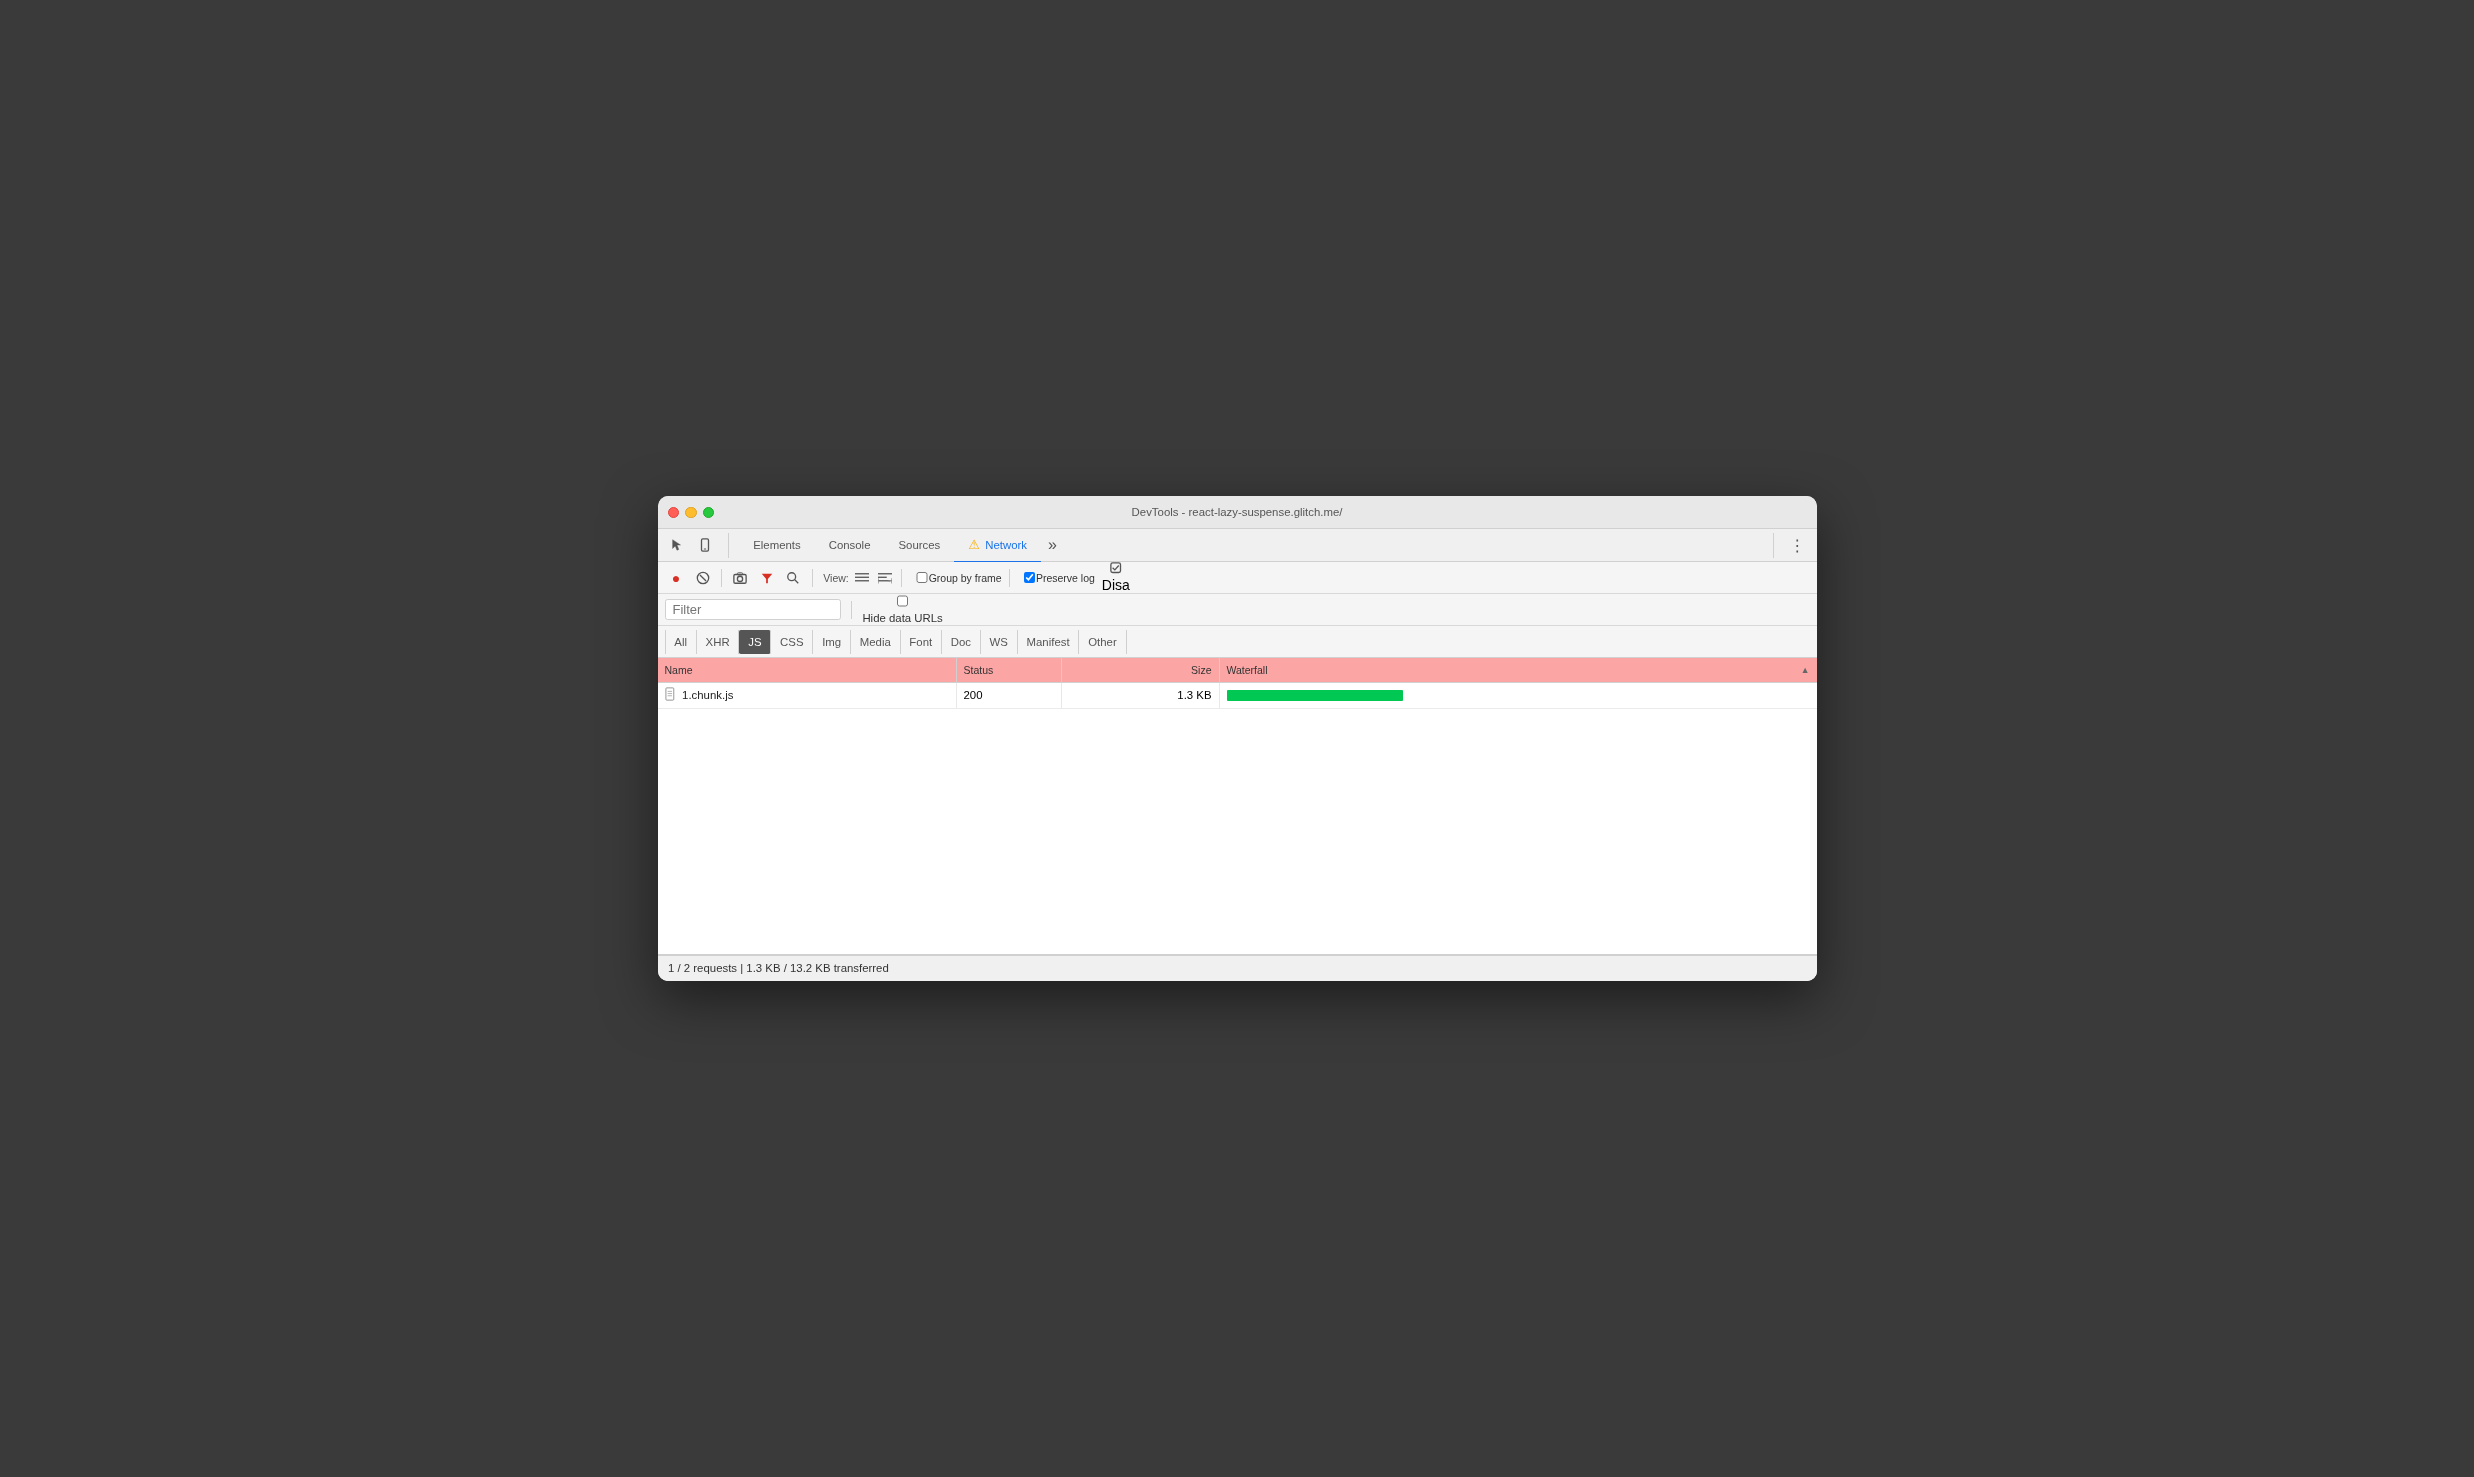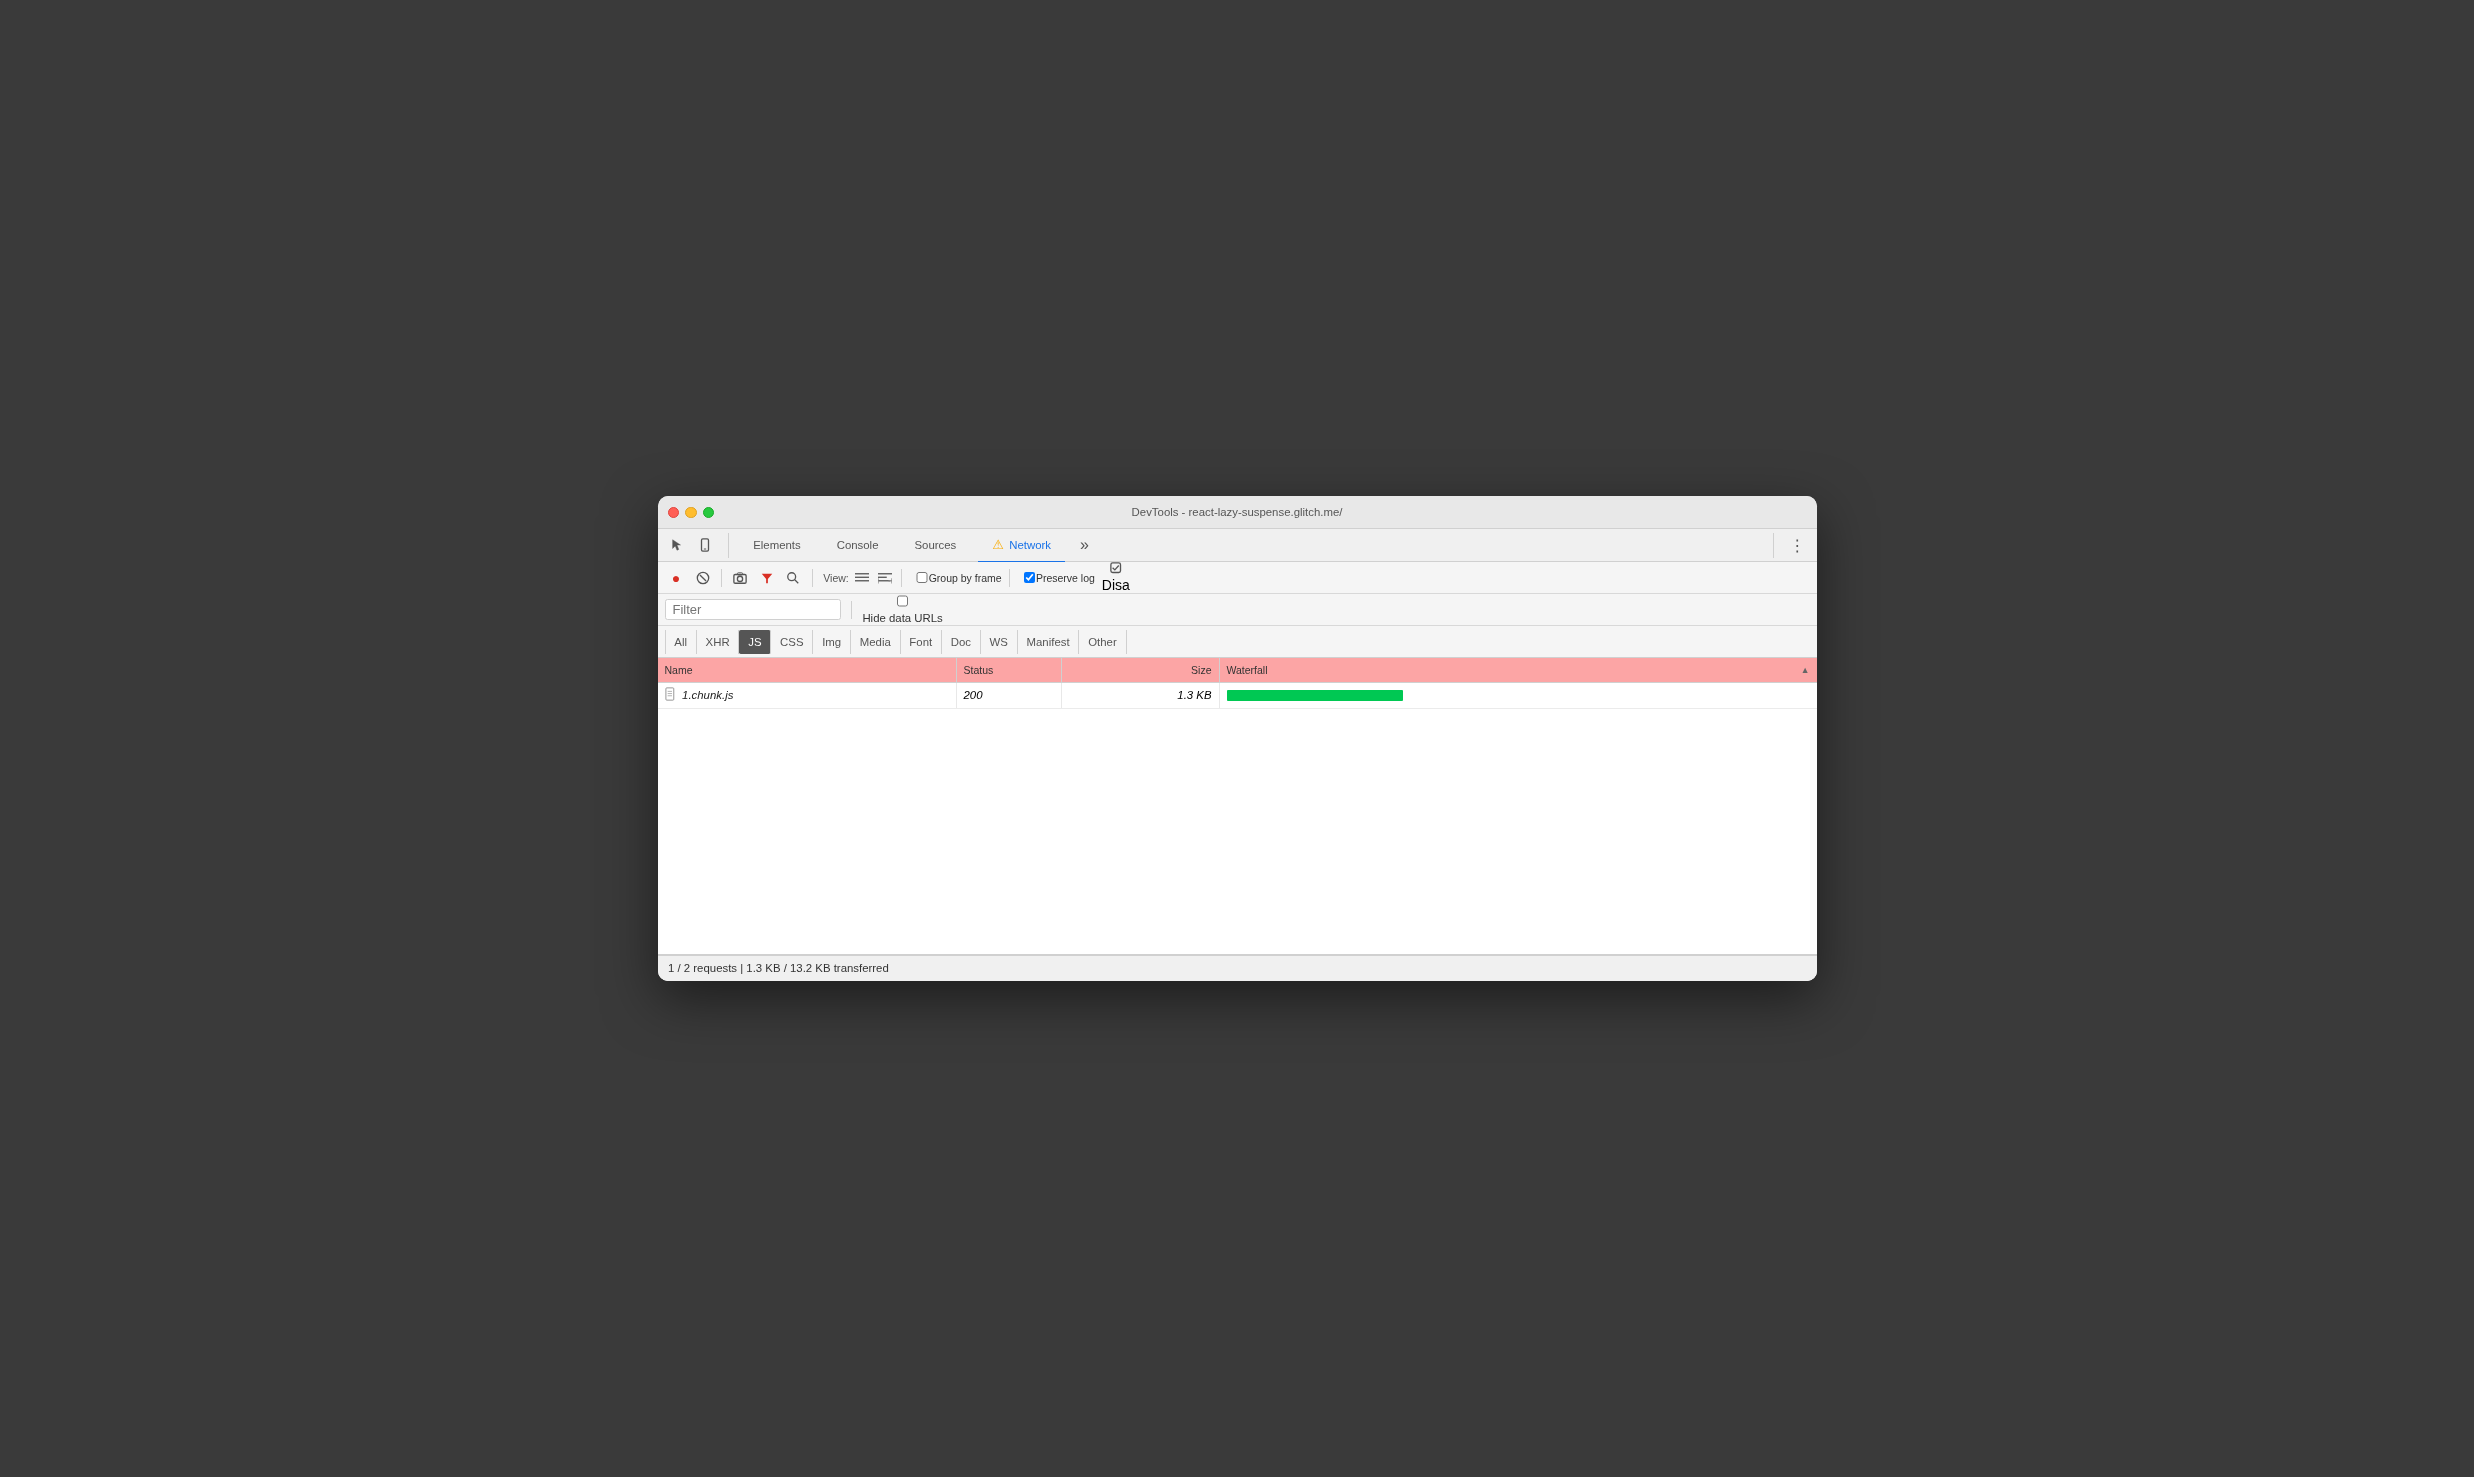--- a/index.html
+++ b/index.html
@@ -88,21 +88,21 @@
       align-items: center;
       justify-content: center;
       border-radius: 3.5px;
       cursor: pointer;
       color: #555;
       font-size: 14px;
     }
 
     .tabs {
       display: flex;
-      gap: 8px;
+      gap: 0;
       flex: 1;
     }
 
     .tab {
       padding: 0 14px;
       height: 33px;
       display: flex;
       align-items: center;
       font-size: 11.4px;
       color: #555;
@@ -320,21 +320,20 @@
       color: #666;
     }
 
     .table-row {
       display: flex;
       align-items: center;
       border-bottom: 0.9px solid #ebebeb;
       height: 26px;
       font-size: 11.4px;
       cursor: pointer;
-      font-style: italic;
     }
 
     .row-name {
       width: 299px;
       padding: 0 7px;
       border-right: 0.9px solid #e8e8e8;
       display: flex;
       align-items: center;
       height: 100%;
       gap: 5.3px;

